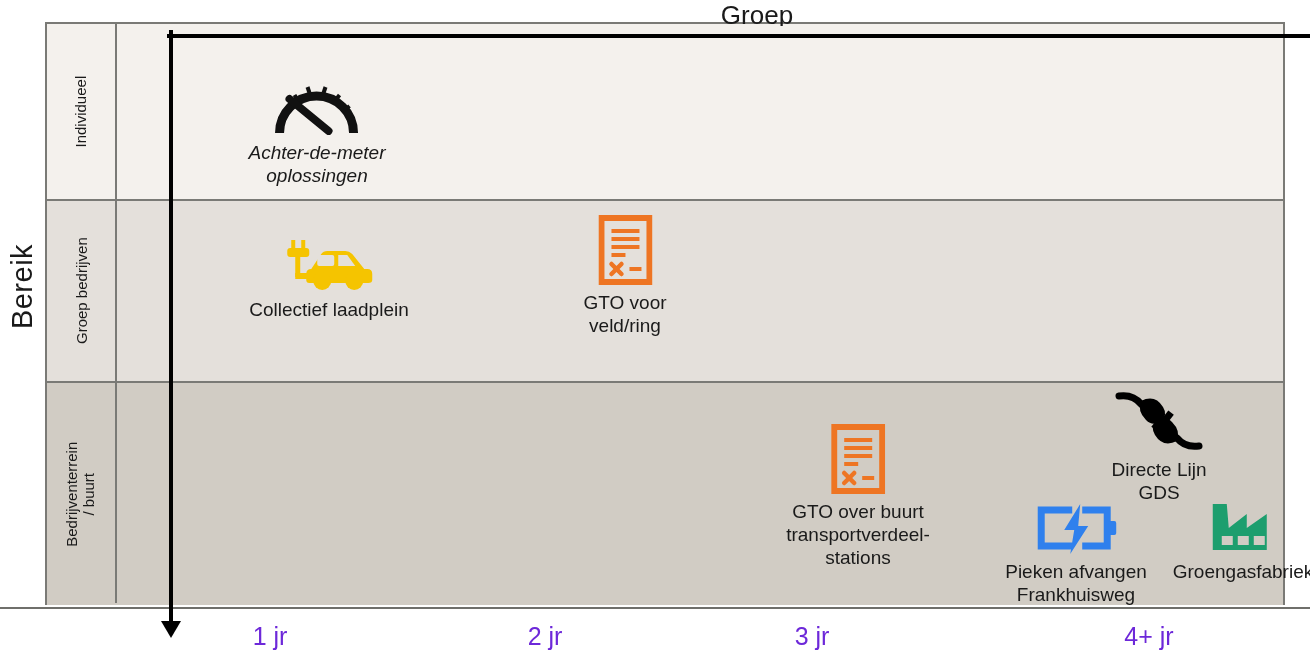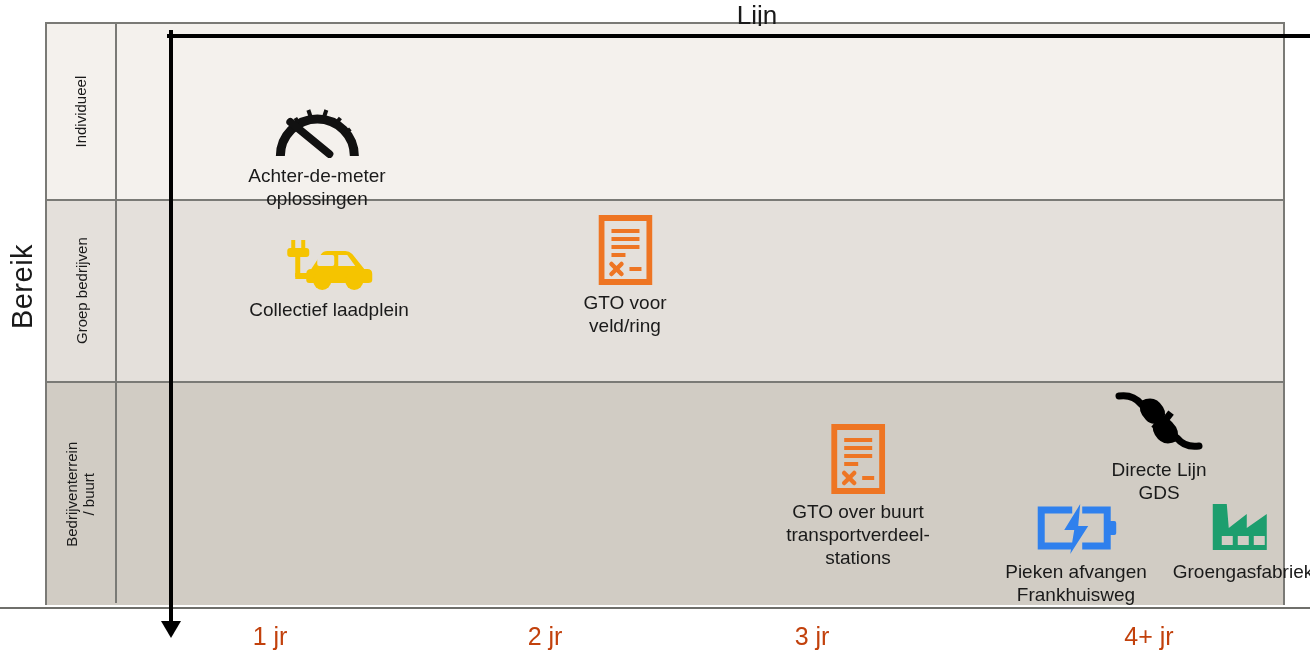--- a/index.html
+++ b/index.html
@@ -152,21 +152,21 @@
     left: 0;
     top: 607px;
     width: 1310px;
     height: 2px;
     background: #6f6f6b;
   }
   .x-tick {
     position: absolute;
     top: 622px;
     font-size: 25px;
-    color: #c2410c;
+    color: #6d28d9;
     text-align: center;
     white-space: nowrap;
     transform: translateX(-50%);
   }
 
   
   .item {
     position: absolute;
     z-index: 5;
     text-align: center;
@@ -210,27 +210,27 @@
     <div class="row row-3">
       <div class="row-label two-line">
         <span>Bedrijventerrein
 / buurt</span>
       </div>
     </div>
 
     <div class="gutter-line"></div>
 
     <div class="x-caption-clip">
-      <span>Lijn</span>
+      <span>Groep</span>
     </div>
 
     <div class="arrow-h"></div>
     <div class="arrow-v"></div>
 
-    <div class="item" style="left:270px; top:72px;">
+    <div class="item" style="left:270px; top:49px;font-style:italic;">
       <div class="icon-box">
         <svg width="86" height="56" viewBox="0 0 86 56" aria-hidden="true">
           <path d="M6 54 A37 37 0 0 1 80 54" fill="none" stroke="#111" stroke-width="9"></path>
           <g stroke="#111" stroke-width="4">
             <line x1="24" y1="21" x2="21" y2="16"></line>
             <line x1="36" y1="14" x2="34" y2="8"></line>
             <line x1="50" y1="14" x2="52" y2="8"></line>
             <line x1="62" y1="21" x2="66" y2="16"></line>
             <line x1="71" y1="31" x2="76" y2="27"></line>
           </g>

